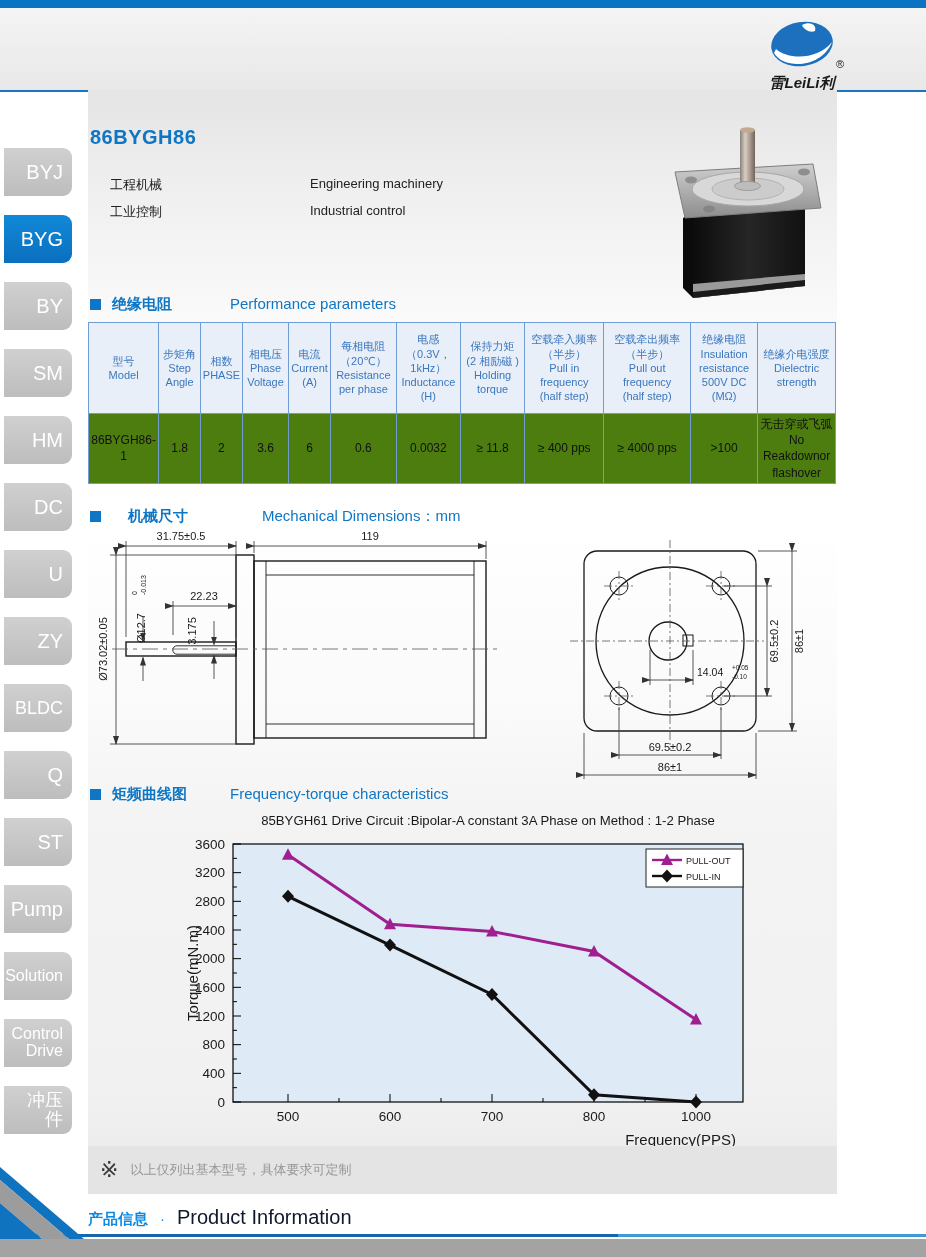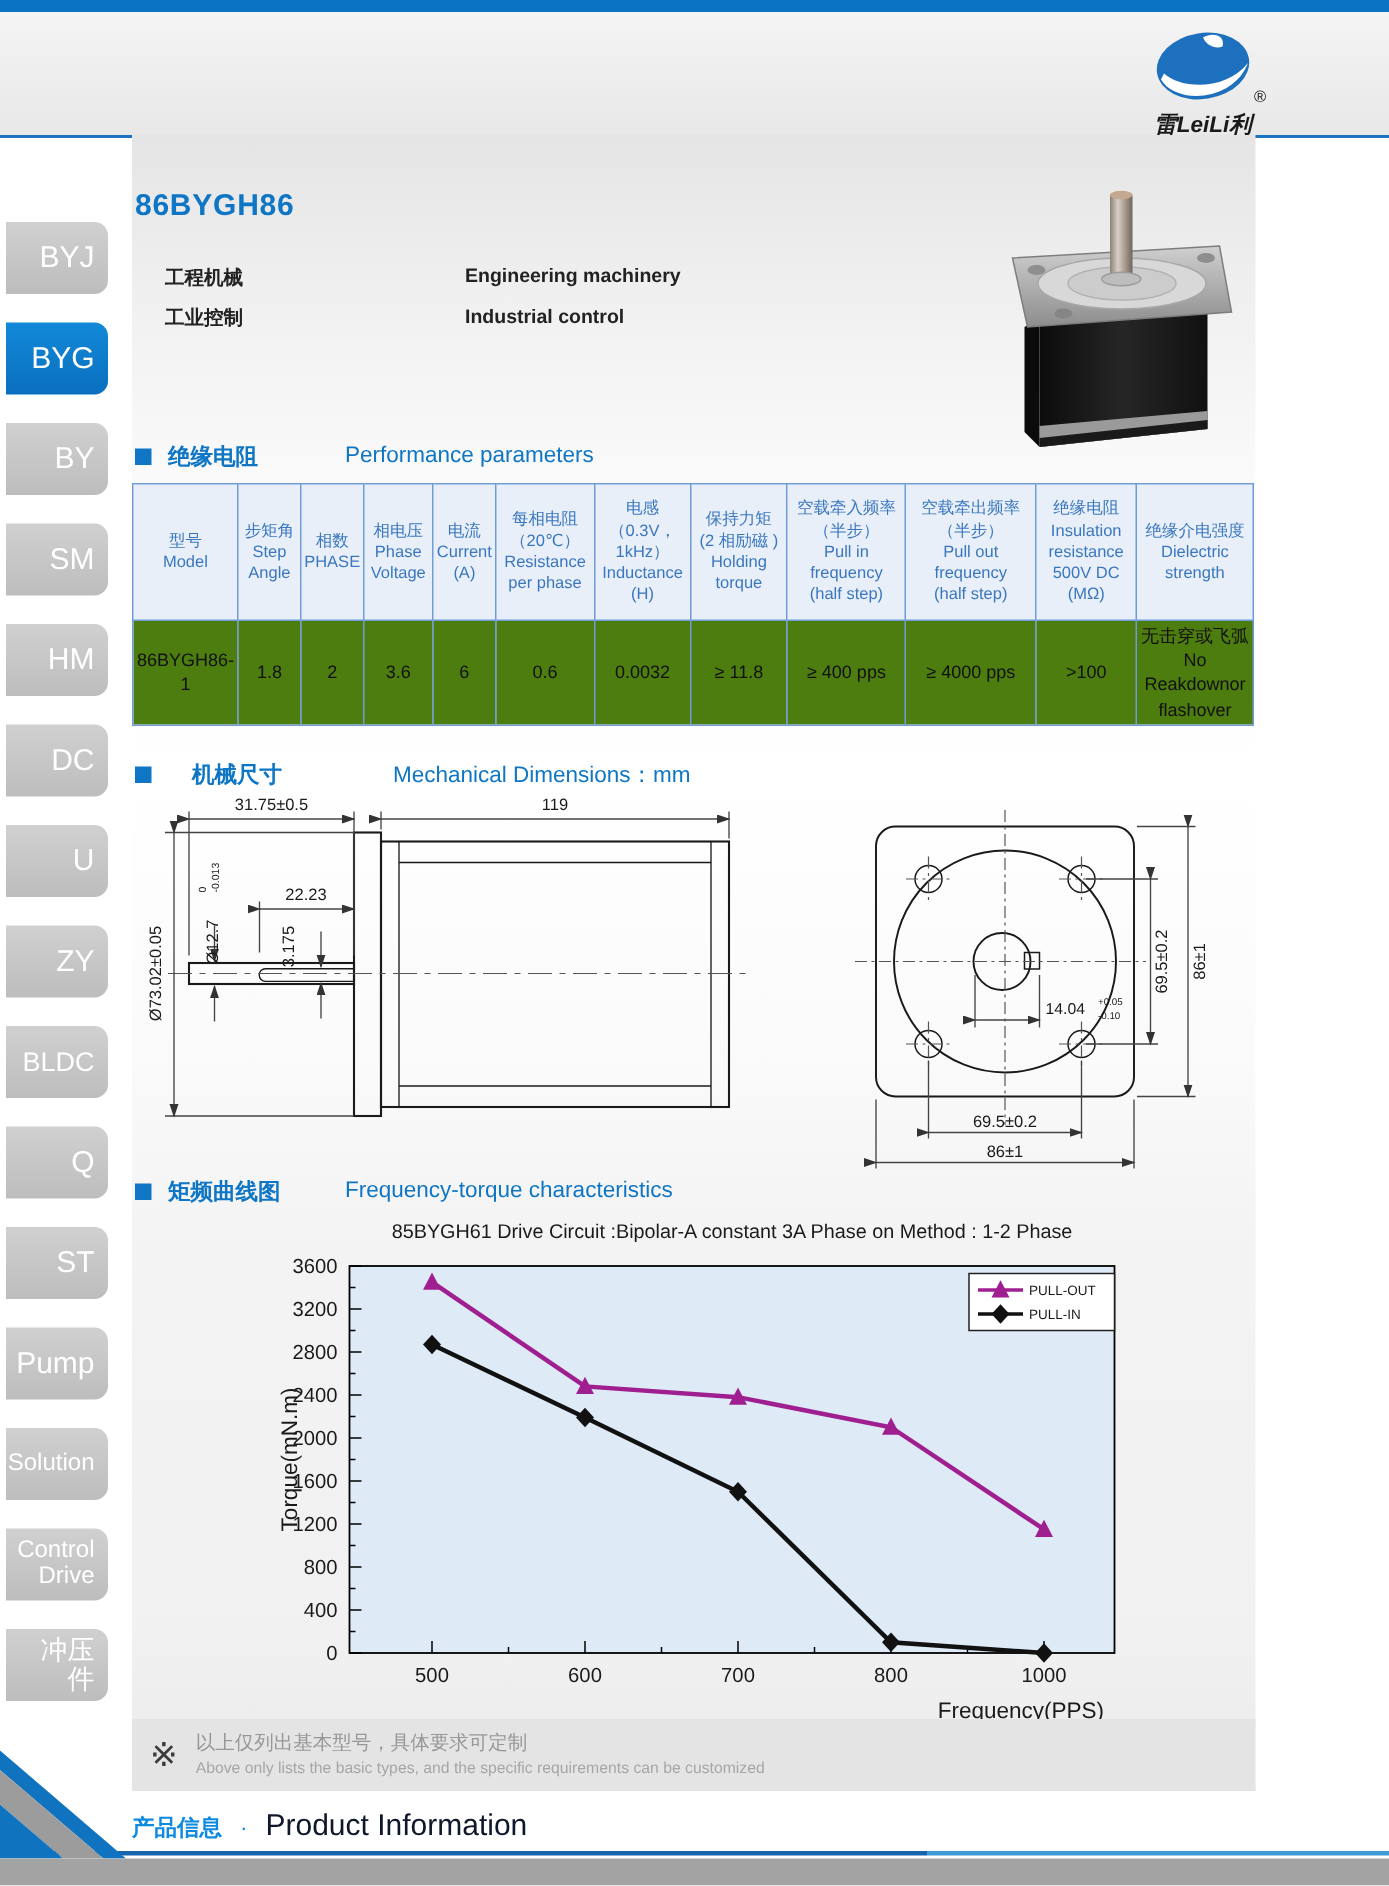--- a/index.html
+++ b/index.html
@@ -28,21 +28,21 @@
   
   .content{position:absolute;left:88px;top:90px;width:749px;height:1060px;
     background:linear-gradient(180deg,#e5e5e5 0px,#f0f0f0 110px,#fbfbfb 240px,#ffffff 430px,#fafafa 620px,#f3f3f3 740px,#f1f1f1 1000px,#ededed 1060px);}
   .model-title{position:absolute;left:2px;top:36px;font-size:20px;color:#0e76c4;font-weight:bold;letter-spacing:0.5px;}
 
   .apps{position:absolute;left:0;top:77px;width:700px;}
   .apps-row{display:flex;}
   .bullet{width:11px;height:11px;background:#0e76c4;display:inline-block;margin-top:4px;flex:none;}
   .apps-zh-head{font-size:15px;font-weight:bold;color:#0e76c4;margin-left:11px;width:200px;}
   .apps-en-head{font-size:15px;font-weight:bold;color:#0e76c4;margin-left:0px;}
-  .apps-item{display:flex;margin-top:9px;font-weight:bold;}
+  .apps-item{display:flex;margin-top:9px;}
   .apps-item .zh{font-size:13px;color:#222;margin-left:22px;width:200px;}
   .apps-item .en{font-size:13px;color:#222;}
 
   .motor{position:absolute;left:565px;top:26px;}
 
   .sec-head{position:absolute;display:flex;align-items:flex-start;}
   .sec-head .zh{font-size:15px;font-weight:bold;color:#0e76c4;margin-left:11px;width:118px;}
   .sec-head .en{font-size:15px;color:#0e76c4;}
   .sec-perf{left:2px;top:205px;}
   .sec-mech{left:2px;top:417px;gap:16px;}
@@ -439,21 +439,20 @@
         <polygon points="579,66.5 585,73 579,79.5 573,73" fill="#111111"></polygon>
         <text font-size="9" fill="#111" x="598" y="76.5" text-anchor="start">PULL-IN</text>
         <text font-size="15" fill="#111" transform="translate(110,170) rotate(-90)" text-anchor="middle">Torque(mN.m)</text>
         <text font-size="15" fill="#111" x="648" y="342" text-anchor="end">Frequency(PPS)</text>
       </svg></div>
 
   <div class="note">
     <span class="mark">※</span>
     <span>
       <div class="zh">以上仅列出基本型号，具体要求可定制</div>
-      <div class="en">Above only lists the basic types, and the specific requirements can be customized</div>
     </span>
   </div>
 </div>
 
 <div class="footer-label">
   <span class="zh">产品信息</span>
   <span class="sep">·</span>
   <span class="en">Product  Information</span>
 </div>
 <div class="divider-l"></div>

